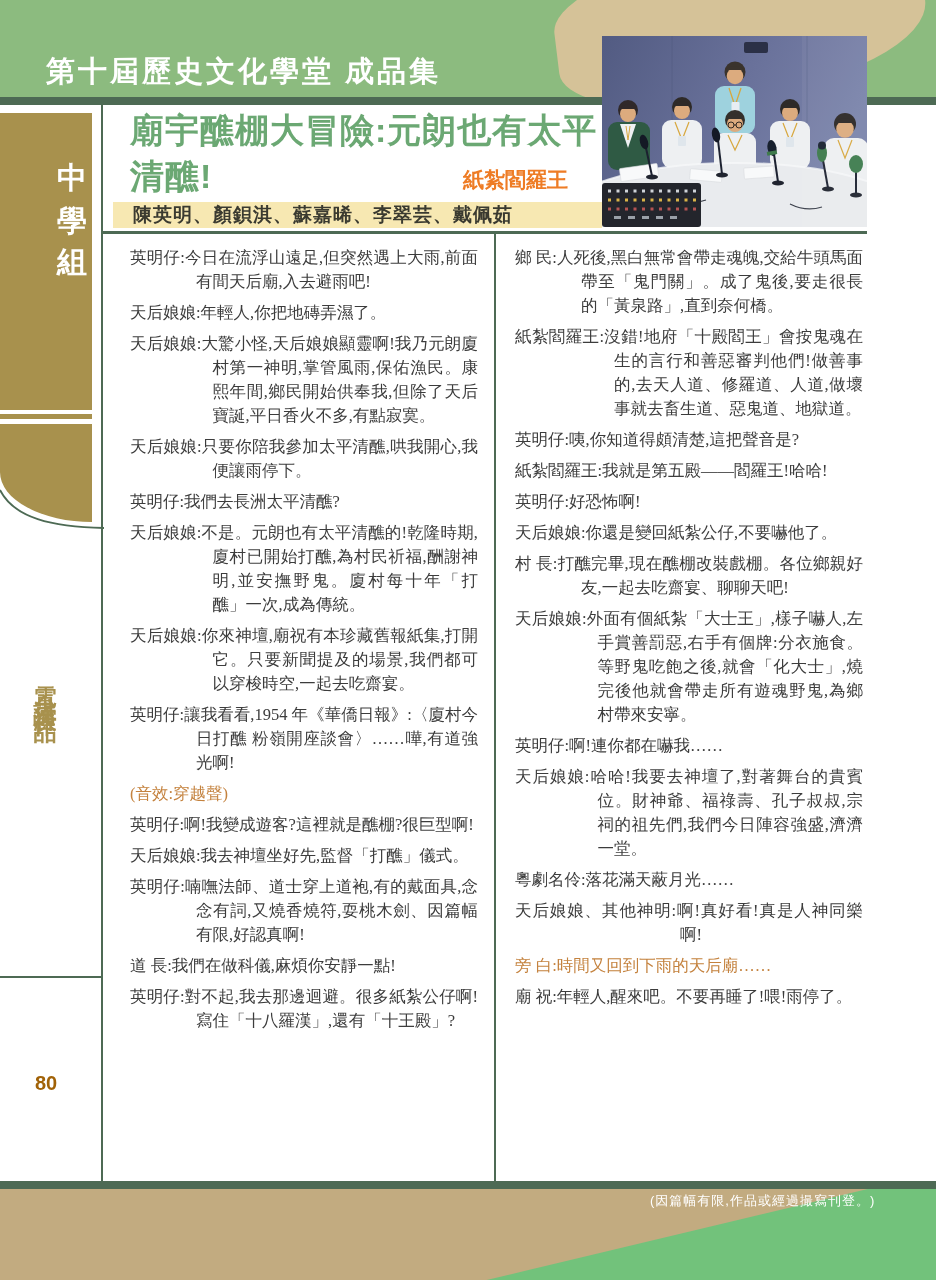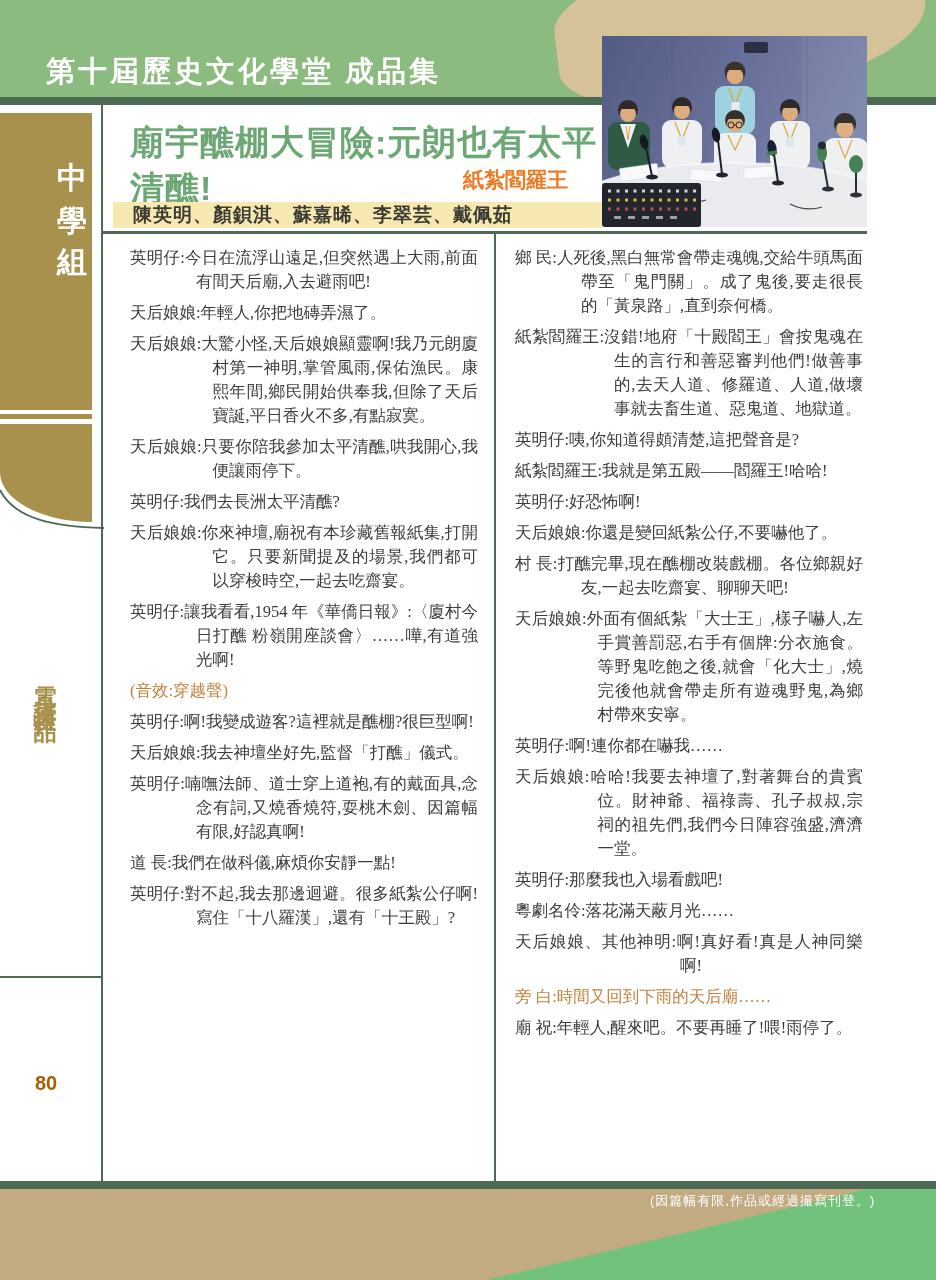--- a/index.html
+++ b/index.html
@@ -35,21 +35,21 @@
   #gold-tab2{left:0;top:424px;width:92px;height:98px;background:var(--gold);border-bottom-left-radius:92px 50px;}
   #swoosh{left:0;top:468px;width:112px;height:72px;}
   #sidebar-line{left:101px;top:105px;width:2px;height:1076px;background:var(--dark-green);}
   #sidebar-category{left:0;top:668px;width:92px;display:flex;justify-content:center;}
   #sidebar-category span{writing-mode:vertical-rl;text-orientation:upright;color:var(--gold);
     font-size:23px;font-weight:bold;letter-spacing:7px;}
   #sidebar-rule{left:0;top:976px;width:103px;height:2px;background:var(--dark-green);}
   #page-number{left:0;top:1072px;width:92px;text-align:center;font-size:20px;font-weight:bold;color:#a16207;}
 
   
-  #article-title{left:130px;top:120px;width:470px;font-size:34px;font-weight:bold;color:var(--title-green);letter-spacing:1px;}
+  #article-title{left:130px;top:108px;width:470px;font-size:34px;font-weight:bold;color:var(--title-green);letter-spacing:1px;}
   #school-name{left:368px;top:166px;width:200px;text-align:right;font-size:21px;font-weight:bold;color:var(--orange);}
   #authors-bar{left:113px;top:202px;width:489px;height:26px;background:var(--author-bar);display:flex;align-items:center;}
   #authors-bar span{padding-left:20px;font-size:19px;font-weight:bold;color:#3a3a30;letter-spacing:1px;}
 
   
   #photo{left:602px;top:36px;width:265px;height:191px;}
 
   
   #script-top-rule{left:102px;top:231px;width:765px;height:3px;background:var(--dark-green);}
   #script-divider{left:494px;top:233px;width:2px;height:948px;background:var(--dark-green);}
@@ -208,40 +208,40 @@
 </svg>
 
 <div class="abs" id="script-top-rule"></div>
 <div class="abs" id="script-divider"></div>
 <div class="abs script-col" id="col-left">
     <p style="padding-left: 4em; text-indent: -4em;">英明仔:今日在流浮山遠足,但突然遇上大雨,前面有間天后廟,入去避雨吧!</p>
     <p style="padding-left: 5em; text-indent: -5em;">天后娘娘:年輕人,你把地磚弄濕了。</p>
     <p style="padding-left: 5em; text-indent: -5em;">天后娘娘:大驚小怪,天后娘娘顯靈啊!我乃元朗廈村第一神明,掌管風雨,保佑漁民。康熙年間,鄉民開始供奉我,但除了天后寶誕,平日香火不多,有點寂寞。</p>
     <p style="padding-left: 5em; text-indent: -5em;">天后娘娘:只要你陪我參加太平清醮,哄我開心,我便讓雨停下。</p>
     <p style="padding-left: 4em; text-indent: -4em;">英明仔:我們去長洲太平清醮?</p>
+    <p style="padding-left: 5em; text-indent: -5em;">天后娘娘:不是。元朗也有太平清醮的!乾隆時期,廈村已開始打醮,為村民祈福,酬謝神明,並安撫野鬼。廈村每十年「打醮」一次,成為傳統。</p>
     <p style="padding-left: 5em; text-indent: -5em;">天后娘娘:你來神壇,廟祝有本珍藏舊報紙集,打開它。只要新聞提及的場景,我們都可以穿梭時空,一起去吃齋宴。</p>
     <p style="padding-left: 4em; text-indent: -4em;">英明仔:讓我看看,1954 年《華僑日報》:〈廈村今日打醮 粉嶺開座談會〉……嘩,有道強光啊!</p>
     <p class="note">(音效:穿越聲)</p>
     <p style="padding-left: 4em; text-indent: -4em;">英明仔:啊!我變成遊客?這裡就是醮棚?很巨型啊!</p>
     <p style="padding-left: 5em; text-indent: -5em;">天后娘娘:我去神壇坐好先,監督「打醮」儀式。</p>
     <p style="padding-left: 4em; text-indent: -4em;">英明仔:喃嘸法師、道士穿上道袍,有的戴面具,念念有詞,又燒香燒符,耍桃木劍、因篇幅有限,好認真啊!</p>
     <p style="padding-left: 4em; text-indent: -4em;">道 長:我們在做科儀,麻煩你安靜一點!</p>
     <p style="padding-left: 4em; text-indent: -4em;">英明仔:對不起,我去那邊迴避。很多紙紮公仔啊!寫住「十八羅漢」,還有「十王殿」?</p>
   </div>
 <div class="abs script-col" id="col-right">
     <p style="padding-left: 4em; text-indent: -4em;">鄉 民:人死後,黑白無常會帶走魂魄,交給牛頭馬面帶至「鬼門關」。成了鬼後,要走很長的「黃泉路」,直到奈何橋。</p>
     <p style="padding-left: 6em; text-indent: -6em;">紙紮閻羅王:沒錯!地府「十殿閻王」會按鬼魂在生的言行和善惡審判他們!做善事的,去天人道、修羅道、人道,做壞事就去畜生道、惡鬼道、地獄道。</p>
     <p style="padding-left: 4em; text-indent: -4em;">英明仔:咦,你知道得頗清楚,這把聲音是?</p>
     <p style="padding-left: 6em; text-indent: -6em;">紙紮閻羅王:我就是第五殿——閻羅王!哈哈!</p>
     <p style="padding-left: 4em; text-indent: -4em;">英明仔:好恐怖啊!</p>
     <p style="padding-left: 5em; text-indent: -5em;">天后娘娘:你還是變回紙紮公仔,不要嚇他了。</p>
     <p style="padding-left: 4em; text-indent: -4em;">村 長:打醮完畢,現在醮棚改裝戲棚。各位鄉親好友,一起去吃齋宴、聊聊天吧!</p>
     <p style="padding-left: 5em; text-indent: -5em;">天后娘娘:外面有個紙紮「大士王」,樣子嚇人,左手賞善罰惡,右手有個牌:分衣施食。等野鬼吃飽之後,就會「化大士」,燒完後他就會帶走所有遊魂野鬼,為鄉村帶來安寧。</p>
     <p style="padding-left: 4em; text-indent: -4em;">英明仔:啊!連你都在嚇我……</p>
     <p style="padding-left: 5em; text-indent: -5em;">天后娘娘:哈哈!我要去神壇了,對著舞台的貴賓位。財神爺、福祿壽、孔子叔叔,宗祠的祖先們,我們今日陣容強盛,濟濟一堂。</p>
-    <p style="padding-left: 4em; text-indent: -4em;">英明仔:那麼我也入場看戲吧!</p>
     <p style="padding-left: 5em; text-indent: -5em;">粵劇名伶:落花滿天蔽月光……</p>
     <p style="padding-left: 10em; text-indent: -10em;">天后娘娘、其他神明:啊!真好看!真是人神同樂啊!</p>
     <p class="aside" style="padding-left: 4em; text-indent: -4em;">旁 白:時間又回到下雨的天后廟……</p>
     <p style="padding-left: 4em; text-indent: -4em;">廟 祝:年輕人,醒來吧。不要再睡了!喂!雨停了。</p>
   </div>
 
 <div class="abs" id="footer-note">(因篇幅有限,作品或經過撮寫刊登。)</div>
 
 </body></html>

